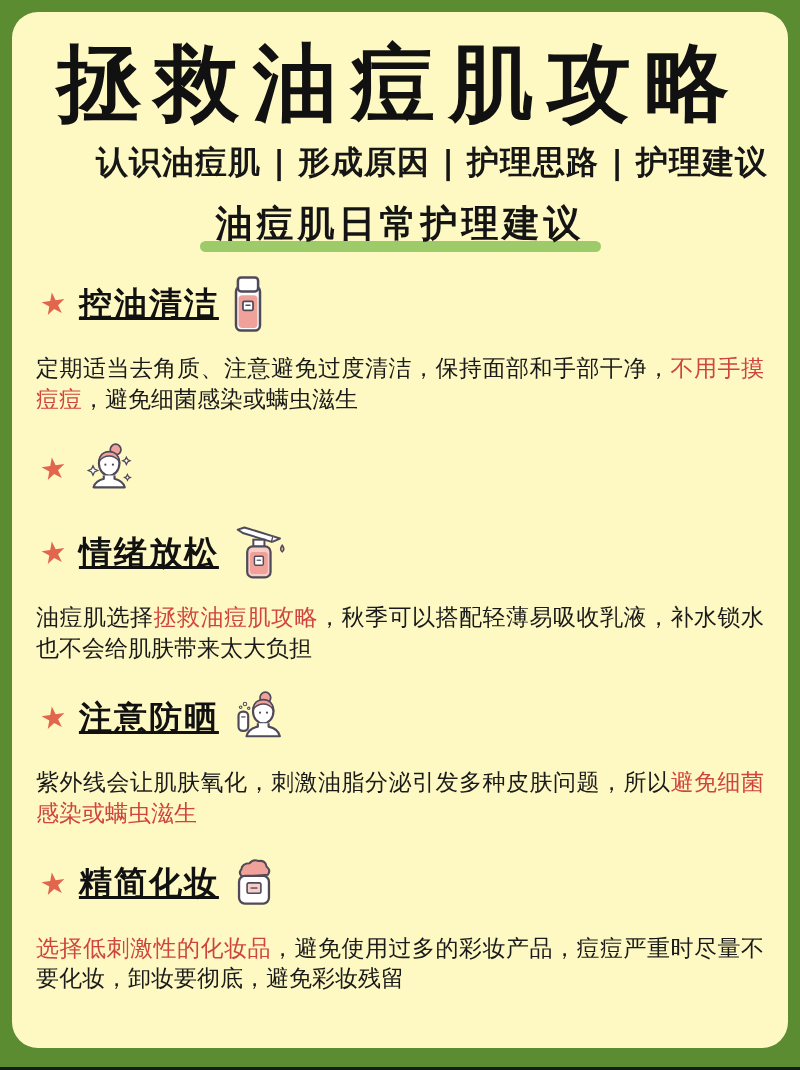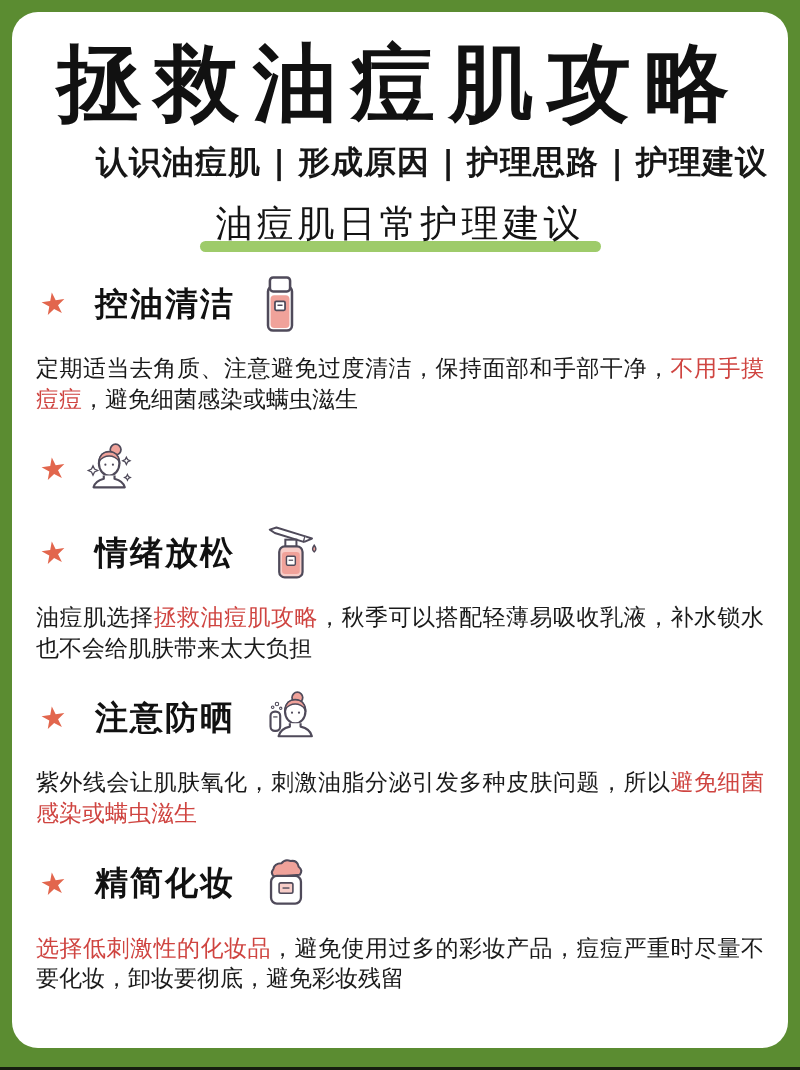--- a/index.html
+++ b/index.html
@@ -12,21 +12,21 @@
     position: relative;
     background: var(--border-green, #5b8c31);
   }
   .bottom-edge {
     position: absolute; left: 0; right: 0; bottom: 0; height: 3px;
     background: #161d10;
   }
   .card {
     position: absolute;
     left: 12px; right: 12px; top: 12px; bottom: 22px;
-    background: #ffffff;
+    background: #fef9c3;
     border-radius: 26px;
     padding: 14px 20px 0 20px;
     box-sizing: border-box;
   }
   .page-title {
     margin: 8px 0 0 0;
     text-align: center;
     font-size: 84px;
     line-height: 1.18;
     font-weight: 900;
@@ -44,21 +44,21 @@
     white-space: nowrap;
   }
   .section-header {
     margin-top: 14px;
     text-align: center;
   }
   .section-header .header-text {
     position: relative;
     display: inline-block;
     font-size: 37px;
-    font-weight: 400;
+    font-weight: 700;
     letter-spacing: 4px;
     color: #141414;
     z-index: 0;
   }
   .section-header .header-text::after {
     content: "";
     position: absolute;
     left: -16px; right: -16px;
     bottom: -3px;
     height: 11px;
@@ -74,25 +74,26 @@
     height: 58px;
     padding-left: 8px;
   }
   .star {
     font-size: 30px;
     line-height: 1;
     color: var(--star-coral, #e2664d);
     transform: rotate(-8deg);
   }
   .section-title {
-    margin: 16px;
+    margin: 0;
     font-size: 33px;
     font-weight: 900;
     letter-spacing: 2px;
     color: #111;
+    text-decoration: underline;
   }
   .section-icon { display: inline-flex; align-items: center; }
   .section-icon svg { display: block; }
   .section-body {
     margin: 20px 4px 0 4px;
     font-size: 23px;
     font-weight: 400;
     line-height: 1.33;
     color: #1a1a1a;
     text-align: justify;

